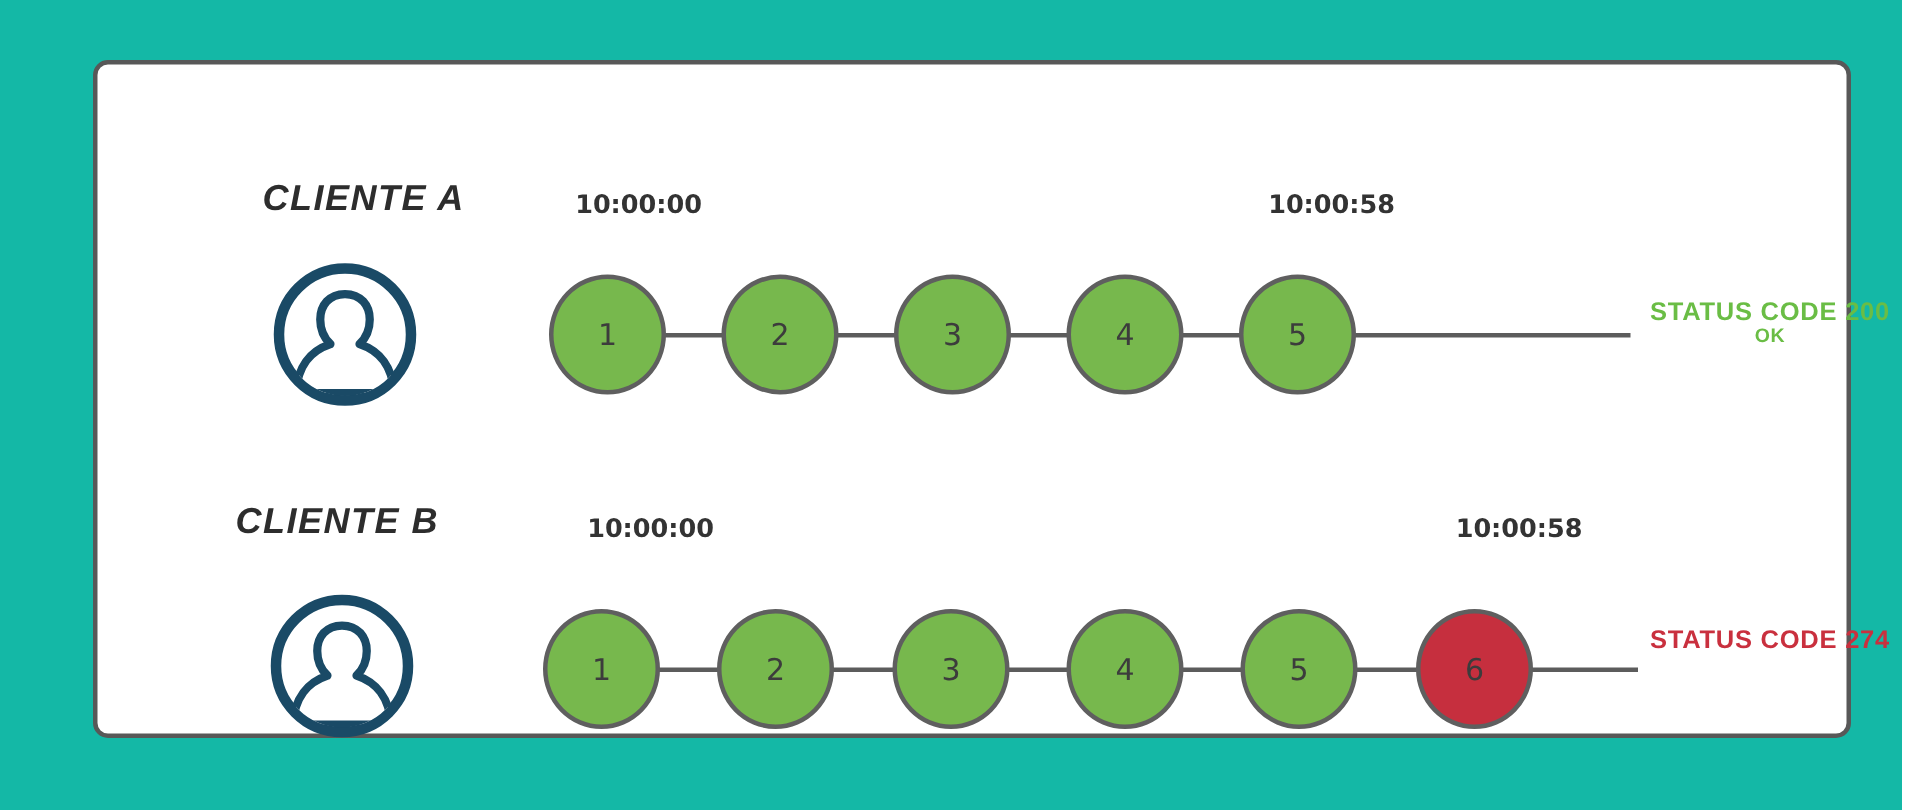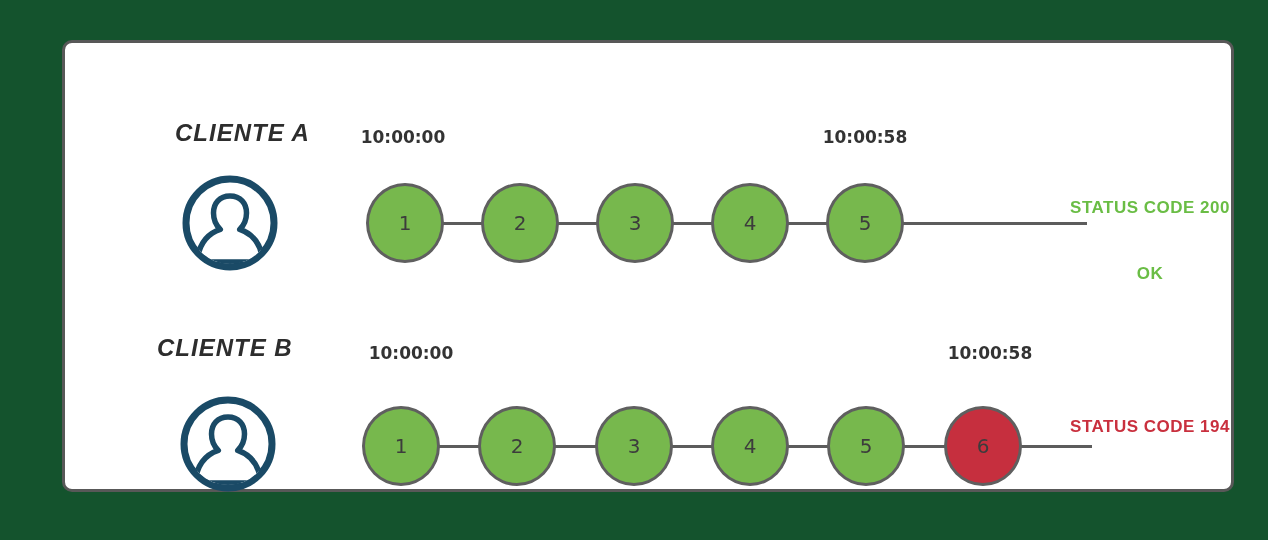--- a/index.html
+++ b/index.html
@@ -5,21 +5,21 @@
   html, body {
     margin: 0;
     padding: 0;
     background: #ffffff;
     font-family: "Liberation Sans", sans-serif;
   }
   .canvas {
     position: relative;
     width: 1268px;
     height: 540px;
-    background: #14532d;
+    background: #14b8a6;
     overflow: hidden;
   }
   .frame {
     position: absolute;
     left: 62px;
     top: 40px;
     width: 1172px;
     height: 452px;
     border: 3px solid #585858;
     border-radius: 10px;
@@ -35,21 +35,21 @@
     letter-spacing: 1px;
     color: #2d2d2d;
     white-space: nowrap;
   }
   .client-label.row-a { left: 110px; top: 76px; }
   .client-label.row-b { left: 92px; top: 291px; }
 
   .timestamp {
     position: absolute;
     width: 130px;
-    text-align: center;
+    text-align: right;
     font-family: "DejaVu Sans", sans-serif;
     font-weight: 700;
     font-size: 17px;
     color: #333333;
     white-space: nowrap;
   }
   .ts-a-start { left: 273px; top: 84px; }
   .ts-a-end   { left: 735px; top: 84px; }
   .ts-b-start { left: 281px; top: 300px; }
   .ts-b-end   { left: 860px; top: 300px; }
@@ -84,33 +84,33 @@
     z-index: 2;
     font-family: "DejaVu Sans", sans-serif;
     font-size: 20px;
     color: #3c3c3c;
   }
   .request-circle.success { background: #77b84d; }
   .request-circle.error   { background: #c62f3e; }
 
   .status-block {
     position: absolute;
-    left: 1000px;
+    left: 1030px;
     width: 170px;
     text-align: center;
     font-family: "Liberation Sans", sans-serif;
     font-weight: 700;
     letter-spacing: 0.5px;
     line-height: 1.12;
     white-space: nowrap;
   }
   .status-block.row-a { top: 155px; color: #6abd45; }
   .status-block.row-b { top: 374px; color: #c9303e; }
   .status-code { font-size: 17px; }
-  .status-text { font-size: 17px; margin-top: 47px; }
+  .status-text { font-size: 13px; }
 </style>
 </head>
 <body>
 
 <div class="canvas">
   <div class="frame">
 
     <div class="client-label row-a">CLIENTE A</div>
 
     <svg class="avatar row-a" viewBox="0 0 100 100" aria-hidden="true">
@@ -183,17 +183,17 @@
         <span>4</span>
       </div>
     <div class="request-circle success" style="left:762px; top:363px;">
         <span>5</span>
       </div>
     <div class="request-circle error" style="left:879px; top:363px;">
         <span>6</span>
       </div>
 
     <div class="status-block row-b">
-      <div class="status-code">STATUS CODE 194</div>
+      <div class="status-code">STATUS CODE 274</div>
     </div>
 
   </div>
 </div>
 
 </body></html>

